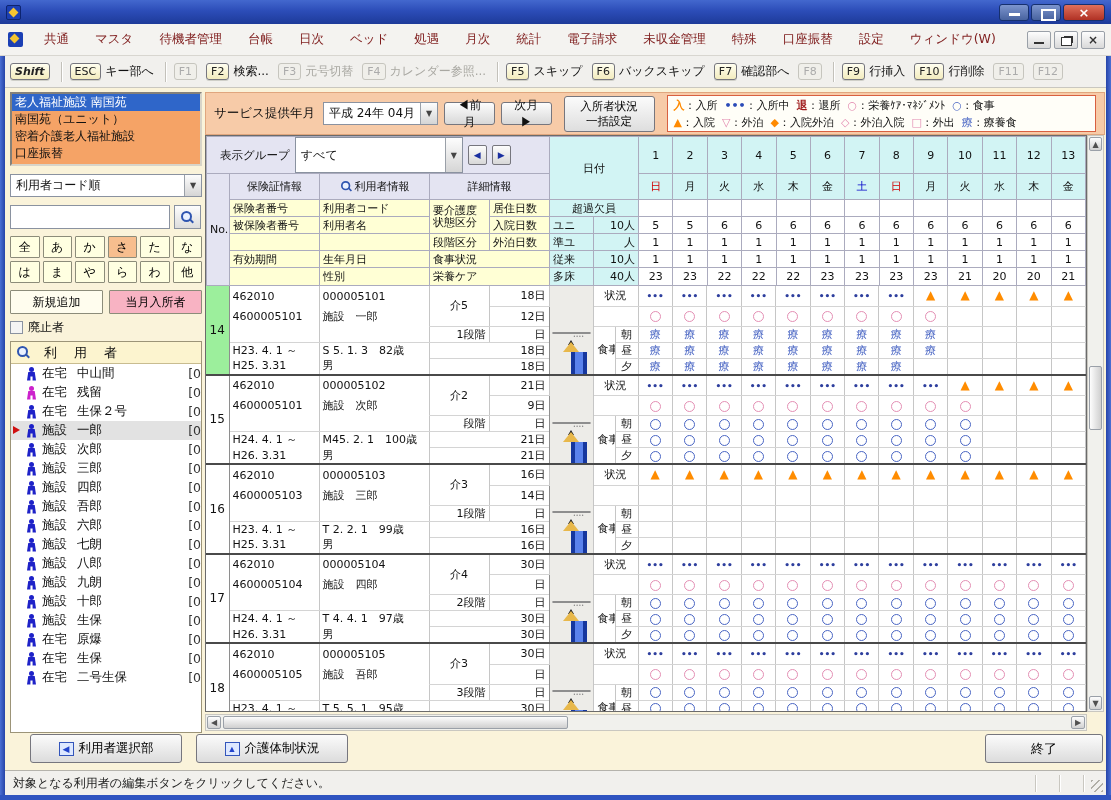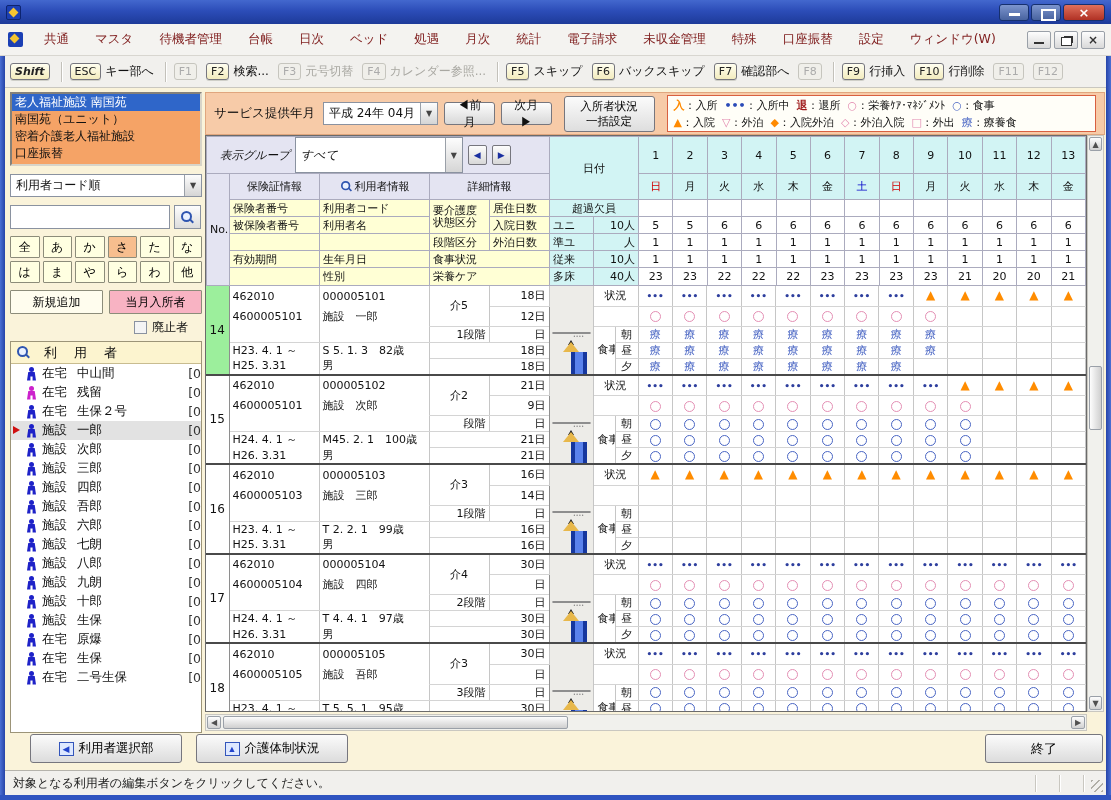--- a/index.html
+++ b/index.html
@@ -74,21 +74,21 @@
   .lens::before { content:""; position:absolute; left:0; top:0; width:7px; height:7px; border:2px solid #2F55B0; border-radius:50%; background:#EAF1FF; }
   .lens::after { content:""; position:absolute; left:8px; top:9px; width:5px; height:2px; background:#2F55B0; transform:rotate(45deg); }
   .kana-grid { margin-top:7px; display:grid; grid-template-columns:repeat(6,1fr); gap:3px; }
   .kana-btn { height:22px; border:1px solid #8C8C7A; background:#FFFFE1; font-size:12px;
     display:flex; align-items:center; justify-content:center; border-radius:1px; cursor:default; }
   .kana-btn.active { background:#F7BE8E; }
   .action-row { margin-top:7px; display:flex; gap:6px; }
   .act-btn { height:24px; border:1px solid #8C8C7A; background:#FFFDEE; font-size:12px;
     display:flex; align-items:center; justify-content:center; flex:1; border-radius:1px; }
   .act-btn.pink { background:#F8B3C3; }
-  .chk-row { margin-top:5px; display:flex; justify-content:flex-end; align-items:center; gap:5px; padding-right:14px; font-size:12px; }
+  .chk-row { margin-top:5px; display:flex; align-items:center; gap:5px; padding-right:14px; font-size:12px; }
   .cb { width:13px; height:13px; border:1px solid #8A92A0; background:#F4F4F4; display:inline-block; }
   .user-list { margin-top:5px; border:1px solid #9C9478; background:#fff; height:392px; overflow:hidden; }
   .ul-header { height:22px; background:#FCF4CF; border-bottom:1px solid #C8BC90;
     display:flex; align-items:center; padding:0 6px; font-size:13px; letter-spacing:2px; }
   .ul-header .lens { margin-right:14px; }
   .user-row { height:19px; display:flex; align-items:center; padding-left:15px; position:relative;
     font-size:12.5px; white-space:nowrap; overflow:hidden; }
   .user-row.sel { background:#E2E2E2; }
   .umark { position:absolute; left:2px; top:5px; width:0; height:0;
     border-top:4.5px solid transparent; border-bottom:4.5px solid transparent; border-left:7px solid #D01010; }
@@ -120,21 +120,21 @@
   .lgsym.meal,.lgsym.ryo { color:#4A66C4; }
 
   
   .tbl { position:absolute; left:205px; top:135px; width:882px; height:577px;
     border:1px solid #6B6B6B; background:#fff; overflow:hidden; }
   table.grid { border-collapse:collapse; table-layout:fixed; width:880px; }
   table.grid td { font-size:11px; padding:0 3px; white-space:nowrap; overflow:hidden; vertical-align:middle; }
   
   .hdr td { border:1px solid #ABABBE; }
   .hdr .disp { background:#E4E4F2; border-right:1px solid #ABABBE; }
-  .disp-inner { display:flex; align-items:center; gap:5px; padding:0 4px 0 10px;font-style:italic; }
+  .disp-inner { display:flex; align-items:center; gap:5px; padding:0 4px 0 10px; }
   .disp-label { font-size:11.5px; white-space:nowrap; }
   .disp-combo { width:168px; height:36px; }
   .sq-btn { width:19px; height:20px; border:1px solid #76767E; border-radius:2px;
     background:linear-gradient(180deg,#FDFDFD,#D8D8D8); color:#1A2FA0; font-size:9px;
     display:flex; align-items:center; justify-content:center; }
   .date-cell { background:#D2F4F4; text-align:center; font-size:12px; }
   .dnum { background:#D2F4F4; text-align:center; font-size:11px; }
   .dow { background:#D2F4F4; text-align:center; font-size:11.5px; }
   .dow.sun { color:#D00000; } .dow.sat { color:#0000C8; }
   .gh { background:#E4E4F2; text-align:center; font-size:11.5px; }

